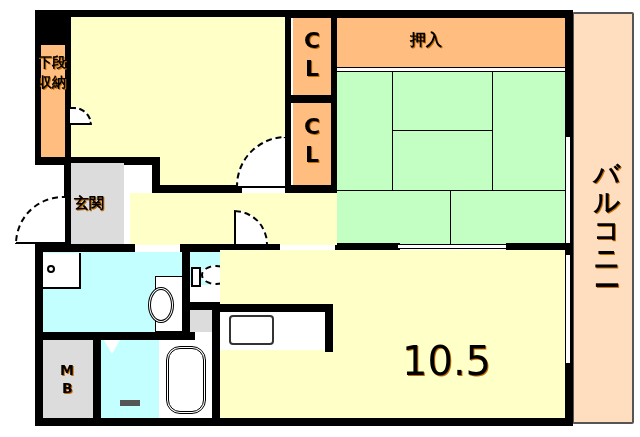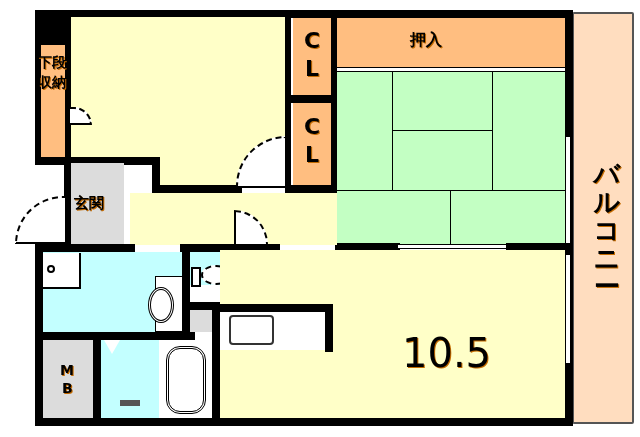--- a/index.html
+++ b/index.html
@@ -104,17 +104,17 @@
   <div class="abs" style="left:159px;top:340px;width:53px;height:78px;background:#fff;"></div>
   <div class="abs" style="left:166px;top:346px;width:40px;height:68px;border:3px double #000;border-radius:14px;background:#fff;"></div>
   <div class="wall" style="left:212px;top:310px;width:8px;height:116px;"></div>
 
   <div class="abs" style="left:220px;top:250px;width:345px;height:168px;background:#FFFFC8;"></div>
   <div class="abs" style="left:325px;top:250px;width:15px;height:60px;background:#FFFFC8;"></div>
   <div class="wall" style="left:212px;top:304px;width:120px;height:8px;"></div>
   <div class="wall" style="left:325px;top:304px;width:8px;height:48px;"></div>
   <div class="abs" style="left:220px;top:312px;width:105px;height:38px;background:#fff;"></div>
   <div class="abs" style="left:229px;top:315px;width:45px;height:30px;border:2px solid #333;border-radius:4px;background:#fff;"></div>
-  <div class="lbl" style="left:402px;top:330px;font-size:40px;font-weight:normal;">10.5</div>
+  <div class="lbl" style="left:402px;top:338px;font-size:40px;font-weight:normal;">10.5</div>
 
   <div class="abs" style="left:565px;top:254px;width:6px;height:110px;background:#fff;border:1px solid #000;"></div>
 
 </div>
 
 </body></html>

